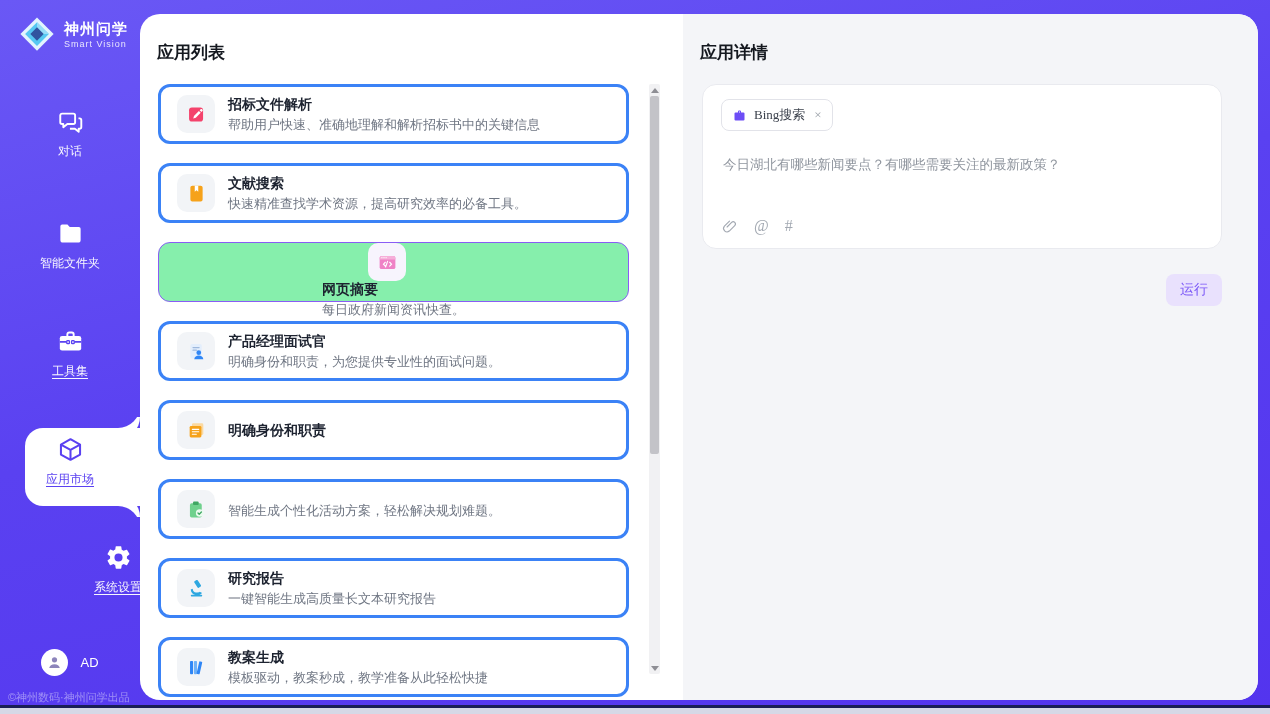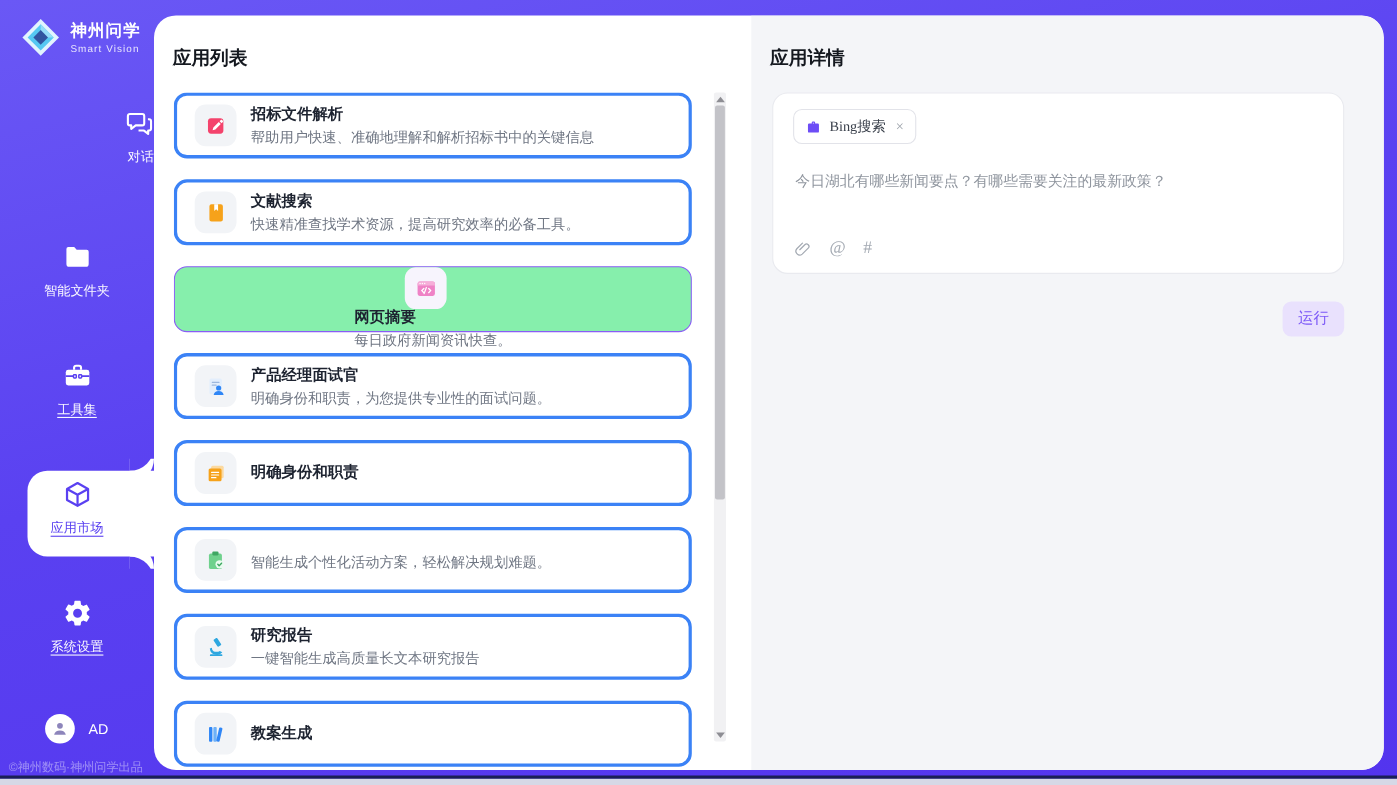--- a/index.html
+++ b/index.html
@@ -96,39 +96,39 @@
           <polygon points="12,7.8 16.2,12 12,16.2 7.8,12" fill="#31549f"></polygon>
         </svg>
     </span>
     <div class="logo-text">
       <div class="logo-name">神州问学</div>
       <div class="logo-sub">Smart Vision</div>
     </div>
   </div>
   <div class="active-bump"></div>
   <nav id="nav">
-      <div class="nav-item" style="top: 98px; text-align: right;"><span class="nav-icon"><svg viewBox="0 0 24 24" fill="none" stroke="#fff" stroke-width="1.7" stroke-linejoin="round">
+      <div class="nav-item" style="top: 108px;"><span class="nav-icon"><svg viewBox="0 0 24 24" fill="none" stroke="#fff" stroke-width="1.7" stroke-linejoin="round">
             <path d="M4.5 5h10a1.6 1.6 0 0 1 1.6 1.6v6a1.6 1.6 0 0 1-1.6 1.6H9.2l-3.6 2.9v-2.9H4.5a1.6 1.6 0 0 1-1.6-1.6v-6A1.6 1.6 0 0 1 4.5 5z"></path>
             <path d="M19.1 9.2h.9a1.6 1.6 0 0 1 1.6 1.6v6a1.6 1.6 0 0 1-1.6 1.6h-.7v2.7l-3.4-2.7h-4.4"></path>
           </svg></span><span class="nav-label">对话</span></div>
       <div class="nav-item" style="top: 220px;"><span class="nav-icon"><svg viewBox="0 0 24 24" fill="#fff">
             <path d="M3 5.6A1.6 1.6 0 0 1 4.6 4h4.7l2 2.2h8.1A1.6 1.6 0 0 1 21 7.8v9.9A2.3 2.3 0 0 1 18.7 20H5.3A2.3 2.3 0 0 1 3 17.7V5.6z"></path>
           </svg></span><span class="nav-label">智能文件夹</span></div>
       <div class="nav-item underlined" style="top: 328px;"><span class="nav-icon"><svg viewBox="0 0 24 24">
             <path d="M9.2 7.2V5.6A1.6 1.6 0 0 1 10.8 4h2.4a1.6 1.6 0 0 1 1.6 1.6v1.6" fill="none" stroke="#fff" stroke-width="1.7"></path>
             <rect x="2.5" y="7.2" width="19" height="12.8" rx="2" fill="#fff"></rect>
             <path d="M2.5 12.4h6.2m6.6 0h6.2" stroke="#5a41f1" stroke-width="1.5"></path>
             <rect x="8.7" y="11.2" width="2.3" height="2.7" rx="0.6" fill="#fff" stroke="#5a41f1" stroke-width="1.2"></rect>
             <rect x="13" y="11.2" width="2.3" height="2.7" rx="0.6" fill="#fff" stroke="#5a41f1" stroke-width="1.2"></rect>
           </svg></span><span class="nav-label">工具集</span></div>
       <div class="nav-item active underlined" style="top: 436px;"><span class="nav-icon"><svg viewBox="0 0 24 24" fill="none" stroke="#5a41f1" stroke-width="1.8" stroke-linejoin="round">
             <path d="M12 2.8 20.5 7.6v8.9L12 21.2 3.5 16.5V7.6L12 2.8z"></path>
             <path d="M3.5 7.6 12 12.3l8.5-4.7M12 12.3v8.9"></path>
           </svg></span><span class="nav-label">应用市场</span></div>
-      <div class="nav-item underlined" style="top: 544px;"><span class="nav-icon"><svg viewBox="0 0 24 24" fill="#fff">
+      <div class="nav-item underlined" style="top: 544px; margin-left: 48px;"><span class="nav-icon"><svg viewBox="0 0 24 24" fill="#fff">
             <path d="M19.43 12.98c.04-.32.07-.64.07-.98s-.03-.66-.07-.98l2.11-1.65a.5.5 0 0 0 .12-.64l-2-3.46a.5.5 0 0 0-.61-.22l-2.49 1a7.3 7.3 0 0 0-1.69-.98l-.38-2.65A.5.5 0 0 0 14 1.9h-4a.5.5 0 0 0-.49.42l-.38 2.65c-.61.25-1.17.59-1.69.98l-2.49-1a.5.5 0 0 0-.61.22l-2 3.46a.5.5 0 0 0 .12.64l2.11 1.65c-.04.32-.07.65-.07.98s.03.66.07.98l-2.11 1.65a.5.5 0 0 0-.12.64l2 3.46c.12.22.39.3.61.22l2.49-1c.52.39 1.08.73 1.69.98l.38 2.65c.04.24.25.42.49.42h4c.24 0 .45-.18.49-.42l.38-2.65a7.3 7.3 0 0 0 1.69-.98l2.49 1c.22.08.49 0 .61-.22l2-3.46a.5.5 0 0 0-.12-.64l-2.11-1.65zM12 15.6a3.6 3.6 0 1 1 0-7.2 3.6 3.6 0 0 1 0 7.2z"></path>
           </svg></span><span class="nav-label">系统设置</span></div>
     </nav>
   <div class="user-row">
     <span class="avatar">
       <svg viewBox="0 0 24 24" fill="#8d85bb">
           <circle cx="12" cy="8.2" r="3.7"></circle>
           <path d="M4.5 19.8c.6-3.7 3.6-5.5 7.5-5.5s6.9 1.8 7.5 5.5z"></path>
         </svg>
     </span>
@@ -237,20 +237,21 @@
         <div class="card">
           <span class="card-icon">
             <svg viewBox="0 0 24 24">
               <rect x="4.6" y="4.5" width="3.5" height="15.2" rx="1" fill="#2f86f6"></rect>
               <rect x="9.1" y="4.5" width="3.5" height="15.2" rx="1" fill="#6eb1f8"></rect>
               <rect x="13.6" y="5" width="3.5" height="14.8" rx="1" transform="rotate(13 15.3 12.4)" fill="#2f86f6"></rect>
             </svg>
           </span>
           <div class="card-text">
             <div class="card-title">教案生成</div>
+            <div class="card-desc">模板驱动，教案秒成，教学准备从此轻松快捷</div>
           </div>
         </div>
       </div>
     <div class="scrollbar">
       <div class="sb-arrow up"></div>
       <div class="sb-track">
         <div class="sb-thumb"></div>
       </div>
       <div class="sb-arrow down"></div>
     </div>

